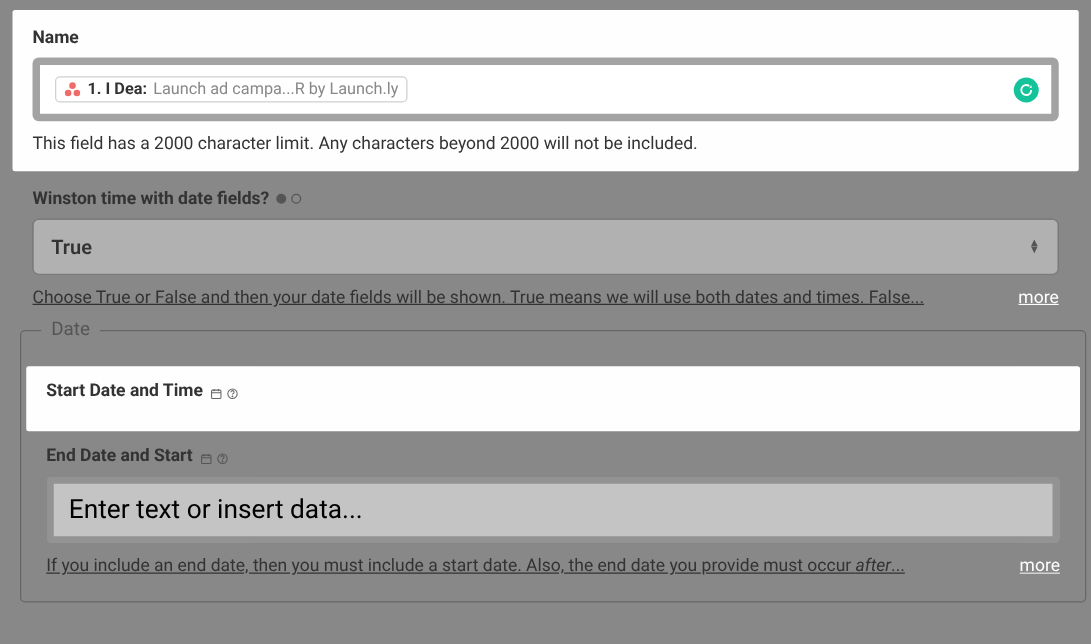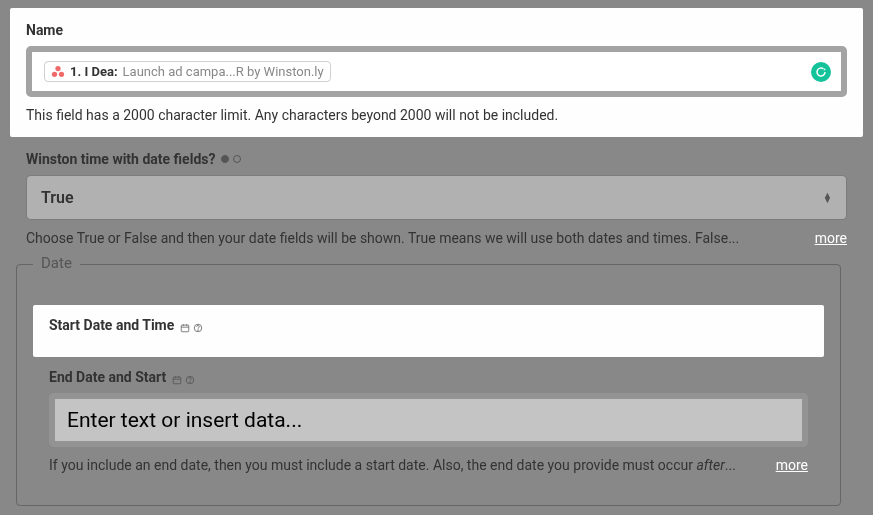--- a/index.html
+++ b/index.html
@@ -112,20 +112,21 @@
       margin-top: 10px;
       font-size: 14px;
       color: #333;
     }
     .helper-row {
       display: flex;
       justify-content: space-between;
       align-items: center;
       gap: 20px;
       margin-top: 10px;
+      text-decoration: underline;
     }
     .helper-row .helper-text {
       margin-top: 0;
       flex: 1;
     }
     .more-link {
       color: #ffffff;
       text-decoration: underline;
       font-size: 14px;
       cursor: pointer;
@@ -148,22 +149,22 @@
       display: flex;
       flex-direction: column;
       align-items: center;
       color: #555;
       line-height: 5px;
       font-size: 9px;
     }
     .fieldset-wrap {
       border: 1px solid rgba(0,0,0,0.25);
       border-radius: 4px;
-      margin: 4px 32px 0 16px;
-      padding: 16px;
+      margin: 4px 4px 0 16px;
+      padding: 4px;
       position: relative;
     }
     .fieldset-legend {
       position: absolute;
       top: -11px;
       left: 16px;
       background: #888;
       padding: 0 8px;
       color: #555;
       font-size: 15px;
@@ -200,21 +201,21 @@
   <div class="input-box">
     <span class="pill">
       <span class="pill-icon">
         <svg viewBox="0 0 24 24" fill="#f06a6a">
             <circle cx="12" cy="6" r="4.5"></circle>
             <circle cx="6" cy="16" r="4.5"></circle>
             <circle cx="18" cy="16" r="4.5"></circle>
           </svg>
       </span>
       <span class="pill-bold">1. I Dea:</span>
-      <span class="pill-value">Launch ad campa...R by Winston.ly</span>
+      <span class="pill-value">Launch ad campa...R by Launch.ly</span>
     </span>
     <span class="grammarly">
       <svg viewBox="0 0 24 24" fill="none" stroke="#fff" stroke-width="3">
           <path d="M20 12a8 8 0 1 1-3-6.2"></path>
           <path d="M17 9l4-1-1-4" fill="#fff" stroke="none"></path>
         </svg>
     </span>
   </div>
   <div class="helper-text">This field has a 2000 character limit. Any characters beyond 2000 will not be included.</div>
 </div>

